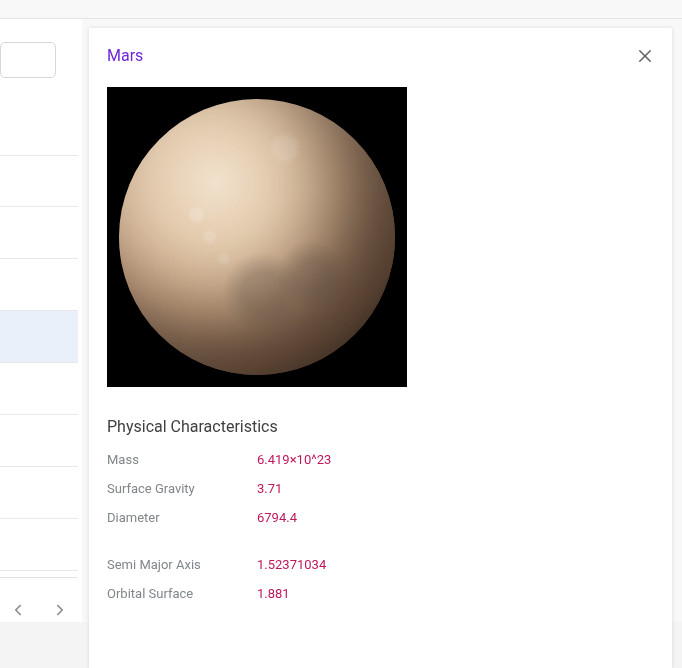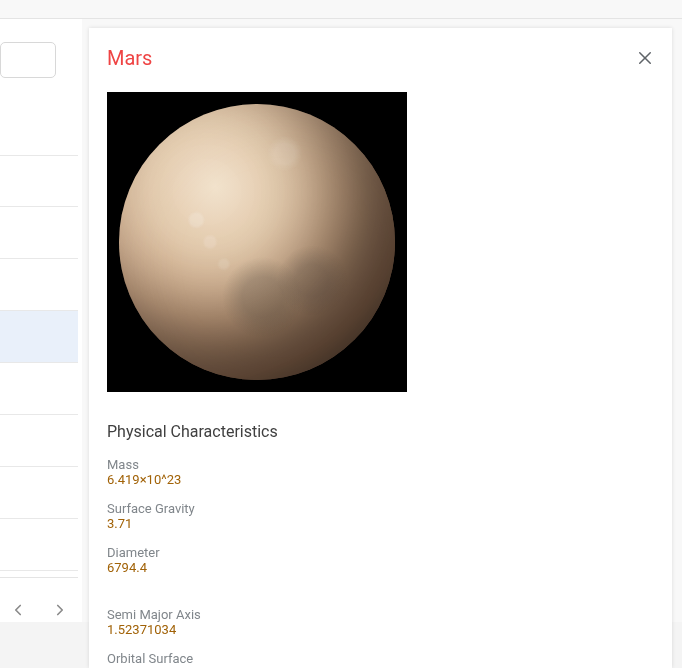--- a/index.html
+++ b/index.html
@@ -102,23 +102,23 @@
       padding: 18px 18px 0 18px;
     }
 
     .panel-header {
       display: flex;
       align-items: center;
       justify-content: space-between;
       margin-bottom: 22px;
     }
     .panel-title {
-      font-size: 20px;
+      font-size: 16px;
       font-weight: 400;
-      color: #ef4444;
+      color: #6d28d9;
       cursor: pointer;
     }
     .close-btn {
       width: 18px;
       height: 18px;
       color: #5f6368;
       cursor: pointer;
     }
     .close-btn svg { display: block; }
 
@@ -162,28 +162,27 @@
       font-size: 16px;
       font-weight: 400;
       color: #404040;
       margin-bottom: 16px;
     }
 
     .kv-row {
       display: flex;
       margin-bottom: 14px;
       font-size: 13px;
-      flex-direction: column;
     }
     .kv-key {
       width: 150px;
       color: #80868b;
     }
     .kv-val {
-      color: #a16207;
+      color: #be185d;
     }
 
     .section-gap { height: 18px; }
   </style>
 </head>
 <body>
 
 <div class="page-bg"></div>
 <div class="top-divider"></div>
 

